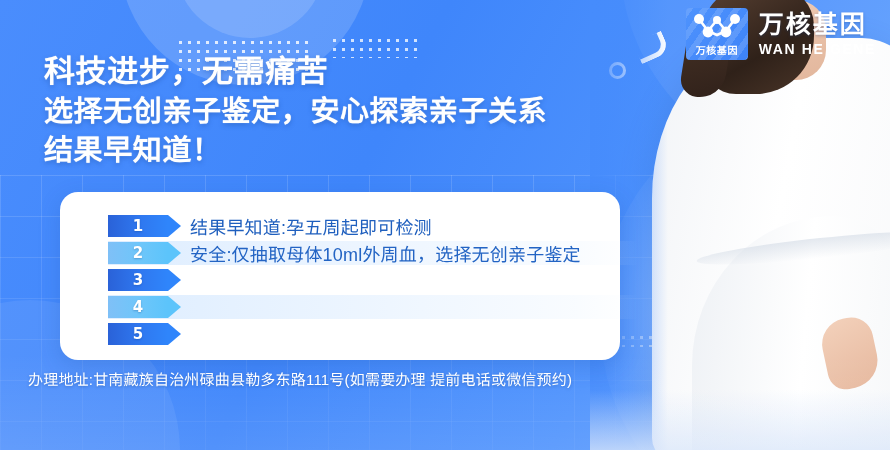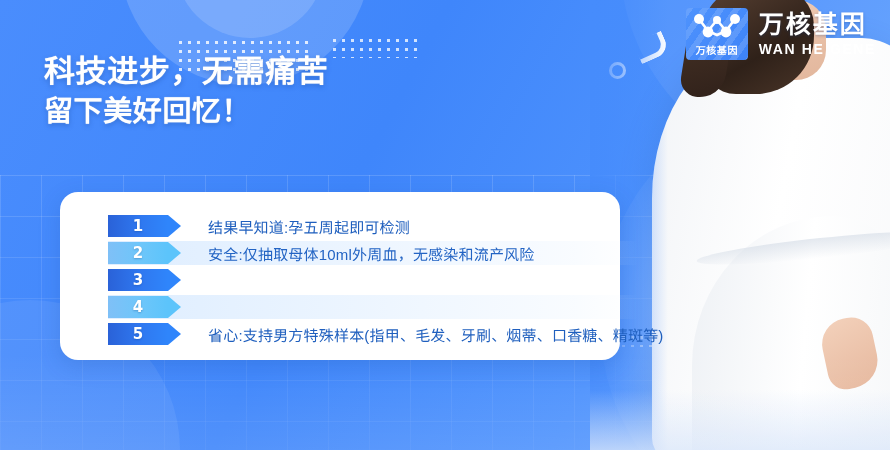--- a/index.html
+++ b/index.html
@@ -176,21 +176,21 @@
   .badge.dark{background:linear-gradient(90deg,#2a62d8 0%,#2f78f0 55%,#2f85fb 100%);}
   .badge.light{background:linear-gradient(90deg,#7fc0f7 0%,#6dc6fa 55%,#5cc4fb 100%);}
   .badge::after{
     content:"";position:absolute;left:60px;top:0;width:0;height:0;
     border-top:11px solid transparent;border-bottom:11px solid transparent;
   }
   .badge.dark::after{border-left:13px solid #2f85fb;}
   .badge.light::after{border-left:13px solid #5cc4fb;}
   .badge span{position:relative;z-index:2;text-shadow:0 1px 2px rgba(10,50,120,.28);}
   .feature-text{
-    margin-left:40px;font-size:15px;color:#1f5fbe;white-space:nowrap;
+    margin-left:22px;font-size:18px;color:#1f5fbe;white-space:nowrap;
     letter-spacing:.2px;
   }
   .feature-row.alt .feature-text{color:#2364c4;}
 
   
   .address{
     position:absolute;left:28px;top:368px;z-index:8;
     font-size:15px;color:#ffffff;white-space:nowrap;letter-spacing:.2px;
     text-shadow:0 1px 3px rgba(25,70,150,.45);
   }
@@ -266,51 +266,52 @@
       <div class="mark-cn">万核基因</div>
     </div>
     <div class="logo-text">
       <div class="logo-cn">万核基因</div>
       <div class="logo-en">WAN HE GENE</div>
     </div>
   </div>
 
   <div class="headline">
     <div class="hl l1">科技进步，无需痛苦</div>
-    <div class="hl l3">留下美好回忆！</div>
+    <div class="hl l2">选择无创亲子鉴定，安心探索亲子关系</div>
+    <div class="hl l3">结果早知道！</div>
   </div>
 
   <div class="card">
     <div class="feature-list" id="feature-list">
         <div class="feature-row">
           <div class="badge dark">
             <span>1</span>
           </div>
           <div class="feature-text">结果早知道:孕五周起即可检测</div>
         </div>
         <div class="feature-row alt">
           <div class="badge light">
             <span>2</span>
           </div>
-          <div class="feature-text">安全:仅抽取母体10ml外周血，无感染和流产风险</div>
+          <div class="feature-text">安全:仅抽取母体10ml外周血，选择无创亲子鉴定</div>
         </div>
         <div class="feature-row">
           <div class="badge dark">
             <span>3</span>
           </div>
         </div>
         <div class="feature-row alt">
           <div class="badge light">
             <span>4</span>
           </div>
         </div>
         <div class="feature-row">
           <div class="badge dark">
             <span>5</span>
           </div>
-          <div class="feature-text">省心:支持男方特殊样本(指甲、毛发、牙刷、烟蒂、口香糖、精斑等)</div>
         </div>
       </div>
   </div>
 
+  <div class="address">办理地址:甘南藏族自治州碌曲县勒多东路111号(如需要办理 提前电话或微信预约)</div>
   <div class="bottom-wash"></div>
 
 </div>
 
 </body></html>

